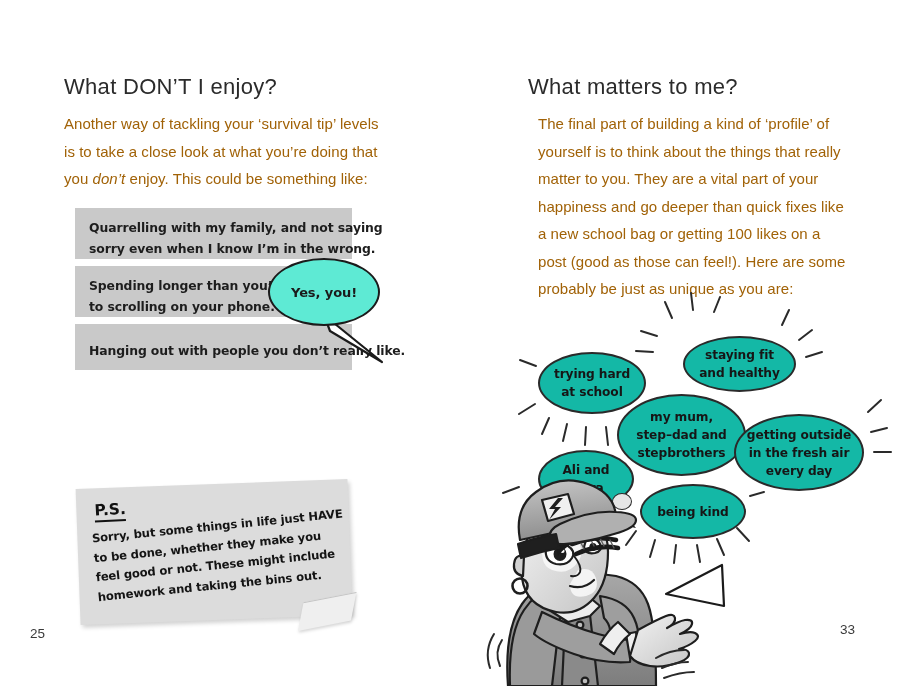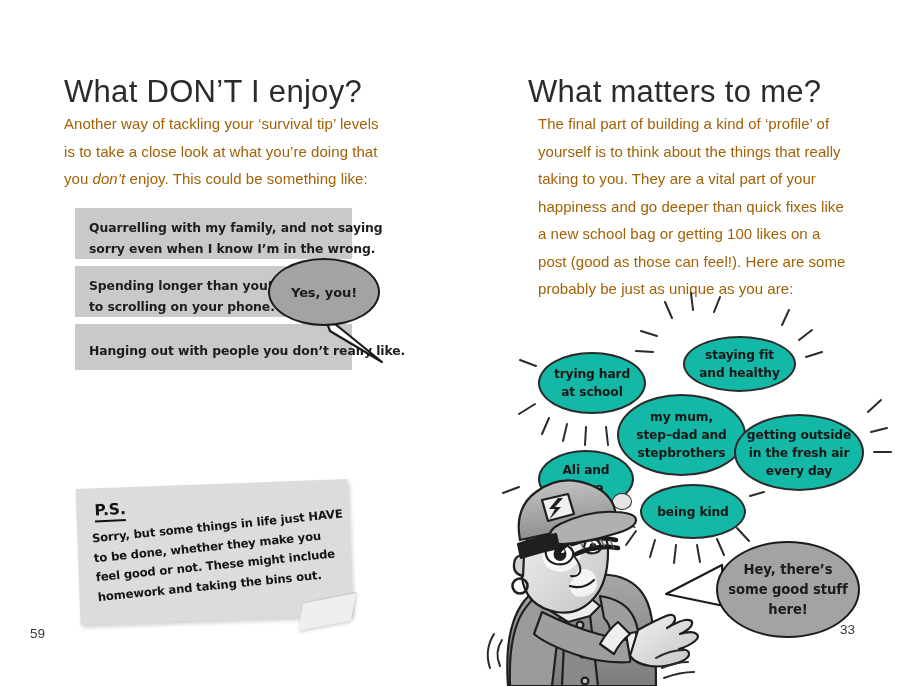--- a/index.html
+++ b/index.html
@@ -20,21 +20,21 @@
     top: 0;
     height: 686px;
   }
   #page-left  { left: 0;   width: 450px; }
   #page-right { left: 450px; width: 450px; text-decoration: underline; }
 
   .heading {
     position: absolute;
     font-family: "Liberation Sans", sans-serif;
     font-weight: 400;
-    font-size: 31px;
+    font-size: 22px;
     letter-spacing: 0.3px;
     color: #2b2b2b;
     white-space: nowrap;
   }
   .body-para {
     position: absolute;
     font-family: "Liberation Sans", sans-serif;
     font-size: 15px;
     line-height: 27.5px;
     color: #a16207;
@@ -56,21 +56,21 @@
     color: #1d1d1d;
     font-weight: 600;
     white-space: nowrap;
     letter-spacing: -0.1px;
   }
 
   
   .bubble-wrap { position: absolute; }
   .bubble-oval {
     position: absolute;
-    background: #a3a3a3;
+    background: #5eead4;
     border: 2.2px solid #1b1b1b;
     border-radius: 50%;
     box-sizing: border-box;
     display: flex;
     align-items: center;
     justify-content: center;
     text-align: center;
   }
   .bubble-oval .btxt {
     font-family: "DejaVu Sans", sans-serif;
@@ -222,31 +222,31 @@
       <div class="ps-title">P.S.</div>
       <div class="ps-body">
         <div class="ps-line">Sorry, but some things in life just HAVE</div>
         <div class="ps-line">to be done, whether they make you</div>
         <div class="ps-line">feel good or not. These might include</div>
         <div class="ps-line">homework and taking the bins out.</div>
       </div>
     </div>
   </div>
 
-  <div class="folio" style="left:30px; top:626px;">59</div>
+  <div class="folio" style="left:30px; top:626px;">25</div>
 </div>
 
 <div class="page" id="page-right">
 
   <div class="heading" style="left:78px; top:74px;">What matters to me?</div>
 
   <div class="body-para" style="left:88px; top:110px; width:340px;">
     <div>The final part of building a kind of ‘profile’ of</div>
     <div>yourself is to think about the things that really</div>
-    <div>taking to you. They are a vital part of your</div>
+    <div>matter to you. They are a vital part of your</div>
     <div>happiness and go deeper than quick fixes like</div>
     <div>a new school bag or getting 100 likes on a</div>
     <div>post (good as those can feel!). Here are some</div>
     <div>probably be just as unique as you are:</div>
   </div>
 
   <div class="folio" style="left:390px; top:622px;">33</div>
 </div>
 
 <div id="thought-cluster">
@@ -413,16 +413,13 @@
         <path d="M212 668 q14 -6 26 -6"></path>
         <path d="M214 678 q16 -6 30 -6"></path>
         <path d="M206 658 q14 -8 28 -8"></path>
       </g>
     </g>
   </svg>
 
   <svg class="abs-svg" width="450" height="686" viewBox="0 0 450 686" aria-hidden="true">
     <path d="M 216 594 L 272 565 L 274 606 Z" fill="#ffffff" stroke="#1b1b1b" stroke-width="2.2" stroke-linejoin="round"></path>
   </svg>
-  <div class="bubble-oval" style="left:266px; top:541px; width:144px; height:97px;">
-    <span class="btxt" style="font-size:13.2px; line-height:20px;">Hey, there’s<br>some good stuff<br>here!</span>
-  </div>
 </div>
 
 </body></html>

